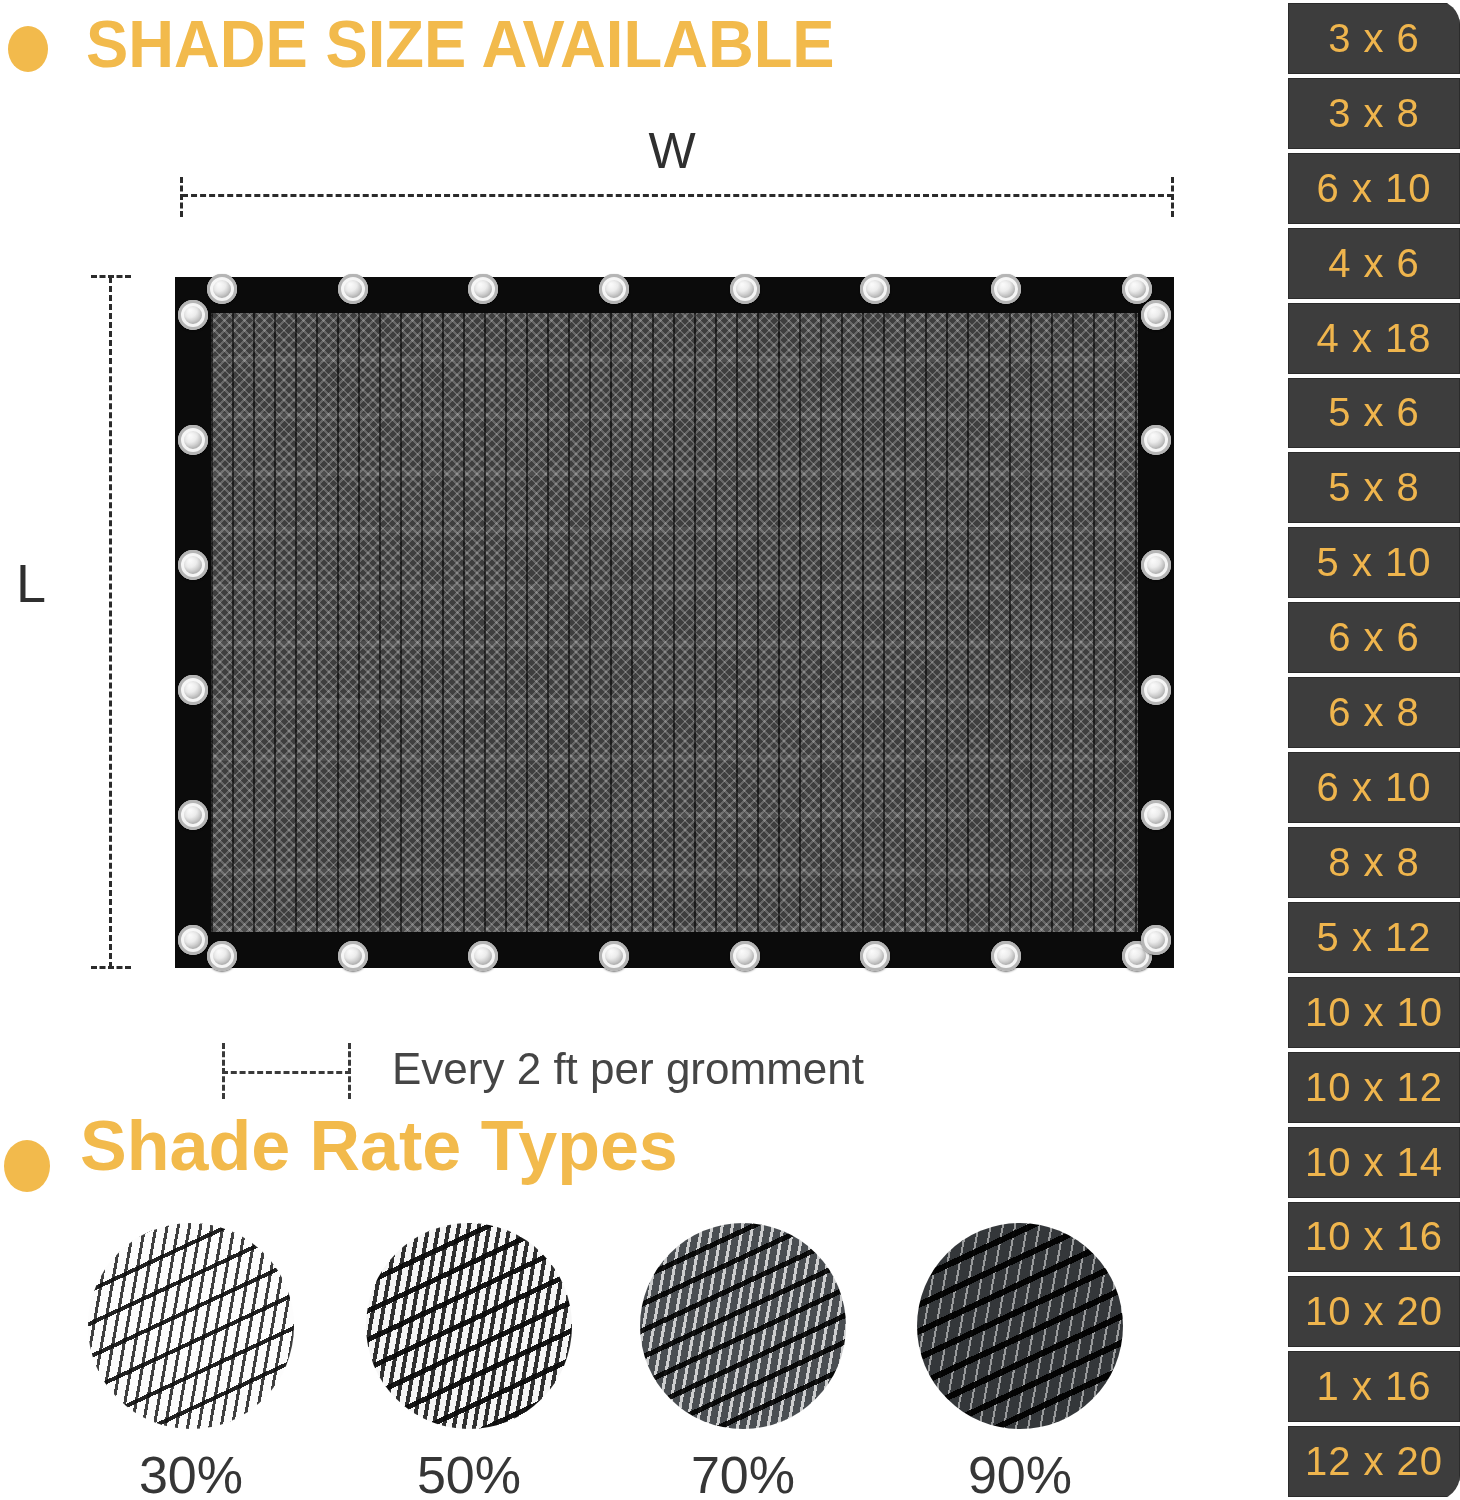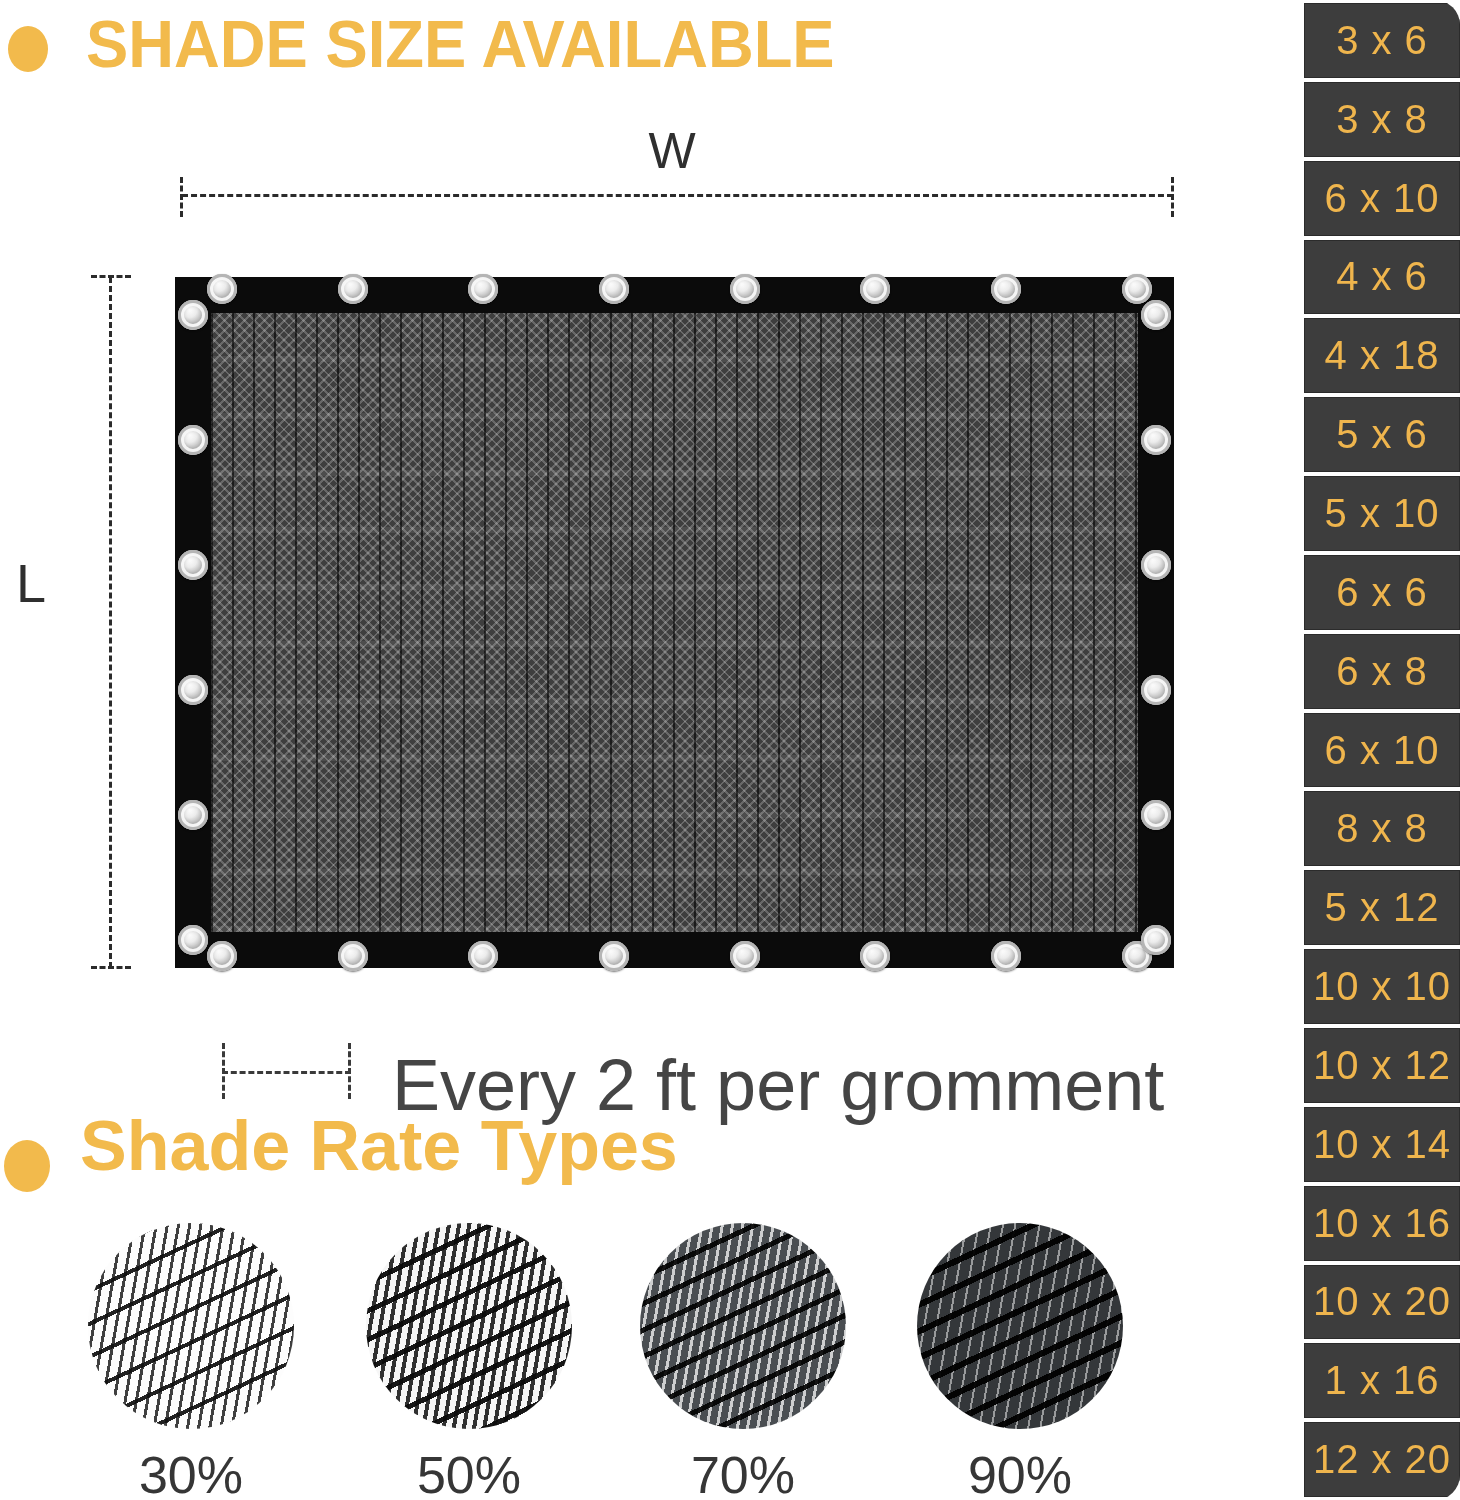--- a/index.html
+++ b/index.html
@@ -55,21 +55,21 @@
       inset 0 0 0 6px rgba(248,248,248,.95),
       inset 0 0 9px rgba(0,0,0,.65),
       0 1px 2px rgba(0,0,0,.55);
   }
   
   .bracket{position:absolute;left:222px;top:1043px;width:129px;height:56px;}
   .bracket .bline{position:absolute;left:0;right:0;top:28px;border-top:3px dashed #3a3a3a;}
   .bracket .btickL,.bracket .btickR{position:absolute;top:0;height:56px;width:0;
     border-left:3px dashed #3a3a3a;}
   .bracket .btickL{left:0;} .bracket .btickR{right:0;}
-  .note{position:absolute;left:392px;top:1044px;font-size:72px;color:#454545;
+  .note{position:absolute;left:392px;top:1044px;font-size:44px;color:#454545;
     white-space:nowrap;}
   
   .rates{position:absolute;left:0;top:1223px;width:1280px;height:277px;}
   .rate{position:absolute;width:206px;text-align:center;}
   .rate-circle{width:206px;height:206px;border-radius:50%;}
   .r30{background:
       repeating-linear-gradient(155deg, rgba(15,15,15,.92) 0 4px, rgba(0,0,0,0) 4px 30px),
       repeating-linear-gradient(100deg, rgba(30,30,30,.85) 0 3px, rgba(255,255,255,0) 3px 11px),
       #fdfdfd;}
   .r50{background:
@@ -79,21 +79,21 @@
   .r70{background:
       repeating-linear-gradient(155deg, rgba(0,0,0,.9) 0 5px, rgba(0,0,0,0) 5px 24px),
       repeating-linear-gradient(100deg, rgba(238,238,238,.8) 0 3px, rgba(0,0,0,0) 3px 10px),
       #4a4e52;}
   .r90{background:
       repeating-linear-gradient(155deg, rgba(0,0,0,.95) 0 6px, rgba(0,0,0,0) 6px 24px),
       repeating-linear-gradient(100deg, rgba(235,235,235,.55) 0 2px, rgba(0,0,0,0) 2px 12px),
       #34373a;}
   .rate-label{margin-top:16px;font-size:52px;color:#363636;}
   
-  .size-col{position:absolute;right:0;top:0;bottom:0;width:156px;
+  .size-col{position:absolute;right:0;top:0;bottom:0;width:172px;
     display:flex;flex-direction:column;gap:4px;padding:3px 0;box-sizing:border-box;}
   .size-cell{flex:1;background:#3d3d3d;border:1px solid #2b2b2b;box-sizing:border-box;
     display:flex;align-items:center;justify-content:center;
     color:#EFB54D;font-size:40px;letter-spacing:1px;}
 </style>
 </head>
 <body>
 
 <div class="stage" style="--yellow: #F2BA4C; --dark: #3A3A3A;">
 
@@ -173,20 +173,21 @@
       </div>
     </div>
 
   <div class="size-col">
       <div class="size-cell">3 x 6</div>
       <div class="size-cell">3 x 8</div>
       <div class="size-cell">6 x 10</div>
       <div class="size-cell">4 x 6</div>
       <div class="size-cell">4 x 18</div>
       <div class="size-cell">5 x 6</div>
+      <div class="size-cell">5 x 8</div>
       <div class="size-cell">5 x 10</div>
       <div class="size-cell">6 x 6</div>
       <div class="size-cell">6 x 8</div>
       <div class="size-cell">6 x 10</div>
       <div class="size-cell">8 x 8</div>
       <div class="size-cell">5 x 12</div>
       <div class="size-cell">10 x 10</div>
       <div class="size-cell">10 x 12</div>
       <div class="size-cell">10 x 14</div>
       <div class="size-cell">10 x 16</div>

